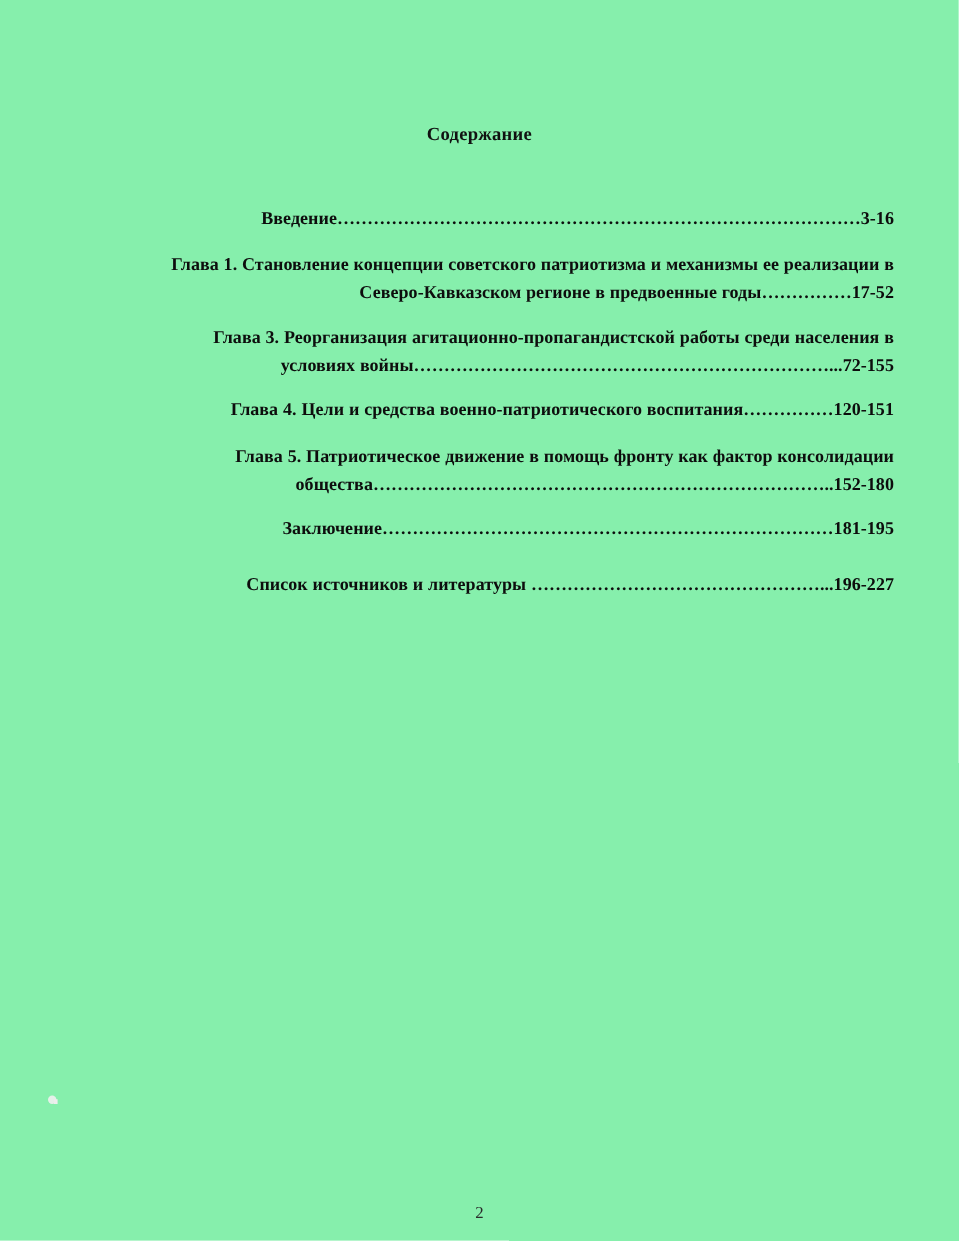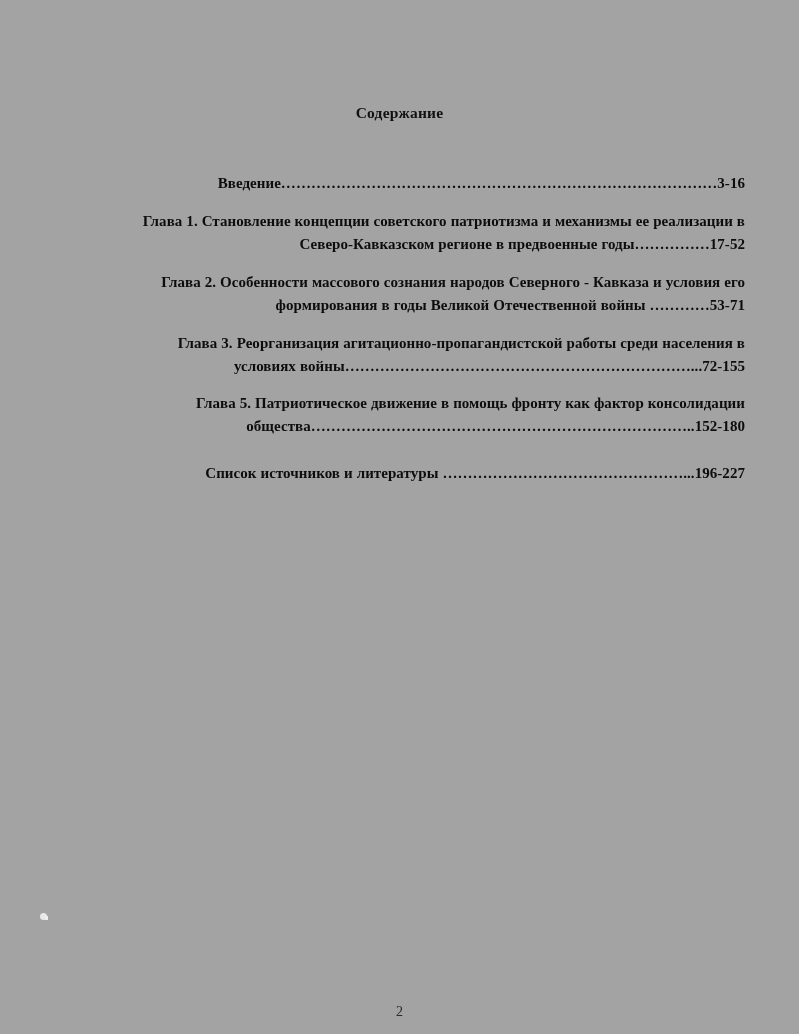--- a/index.html
+++ b/index.html
@@ -6,21 +6,21 @@
   html, body {
     margin: 0;
     padding: 0;
     background: #ffffff;
   }
   .page {
     position: relative;
     width: 799px;
     height: 1034px;
     margin: 0 auto;
-    background: #a3a3a3;
+    background: #86efac;
     overflow: hidden;
     font-family: "Liberation Serif", "DejaVu Serif", serif;
     color: #0b0b0b;
     -webkit-font-smoothing: none;
   }
 
   
   .toc-heading {
     position: absolute;
     top: 104px;
@@ -100,27 +100,28 @@
 <div class="page">
 
   <div class="toc-heading">Содержание</div>
 
   <div class="toc-body">
 
     <div class="toc-entry gap-a">Введение……………………………………………………………………………3-16</div>
 
     <div class="toc-entry two-line gap-a">Глава 1. Становление концепции советского патриотизма и механизмы ее реализации в Северо-Кавказском регионе в предвоенные годы……………17-52</div>
 
-    <div class="toc-entry two-line gap-a">Глава 2. Особенности массового сознания народов Северного - Кавказа и условия его формирования в годы Великой Отечественной войны …………53-71</div>
 
     <div class="toc-entry two-line gap-b">Глава 3. Реорганизация агитационно-пропагандистской работы среди населения в условиях войны……………………………………………………………...72-155</div>
 
+    <div class="toc-entry gap-c">Глава 4. Цели и средства военно-патриотического воспитания……………120-151</div>
 
     <div class="toc-entry two-line gap-b">Глава 5. Патриотическое движение в помощь фронту как фактор консолидации общества…………………………………………………………………..152-180</div>
 
+    <div class="toc-entry gap-c">Заключение…………………………………………………………………181-195</div>
 
     <div class="toc-entry">Список источников и литературы …………………………………………...196-227</div>
 
   </div>
 
   <div class="speck"></div>
   <div class="speck-2"></div>
 
   <div class="folio">2</div>
 

